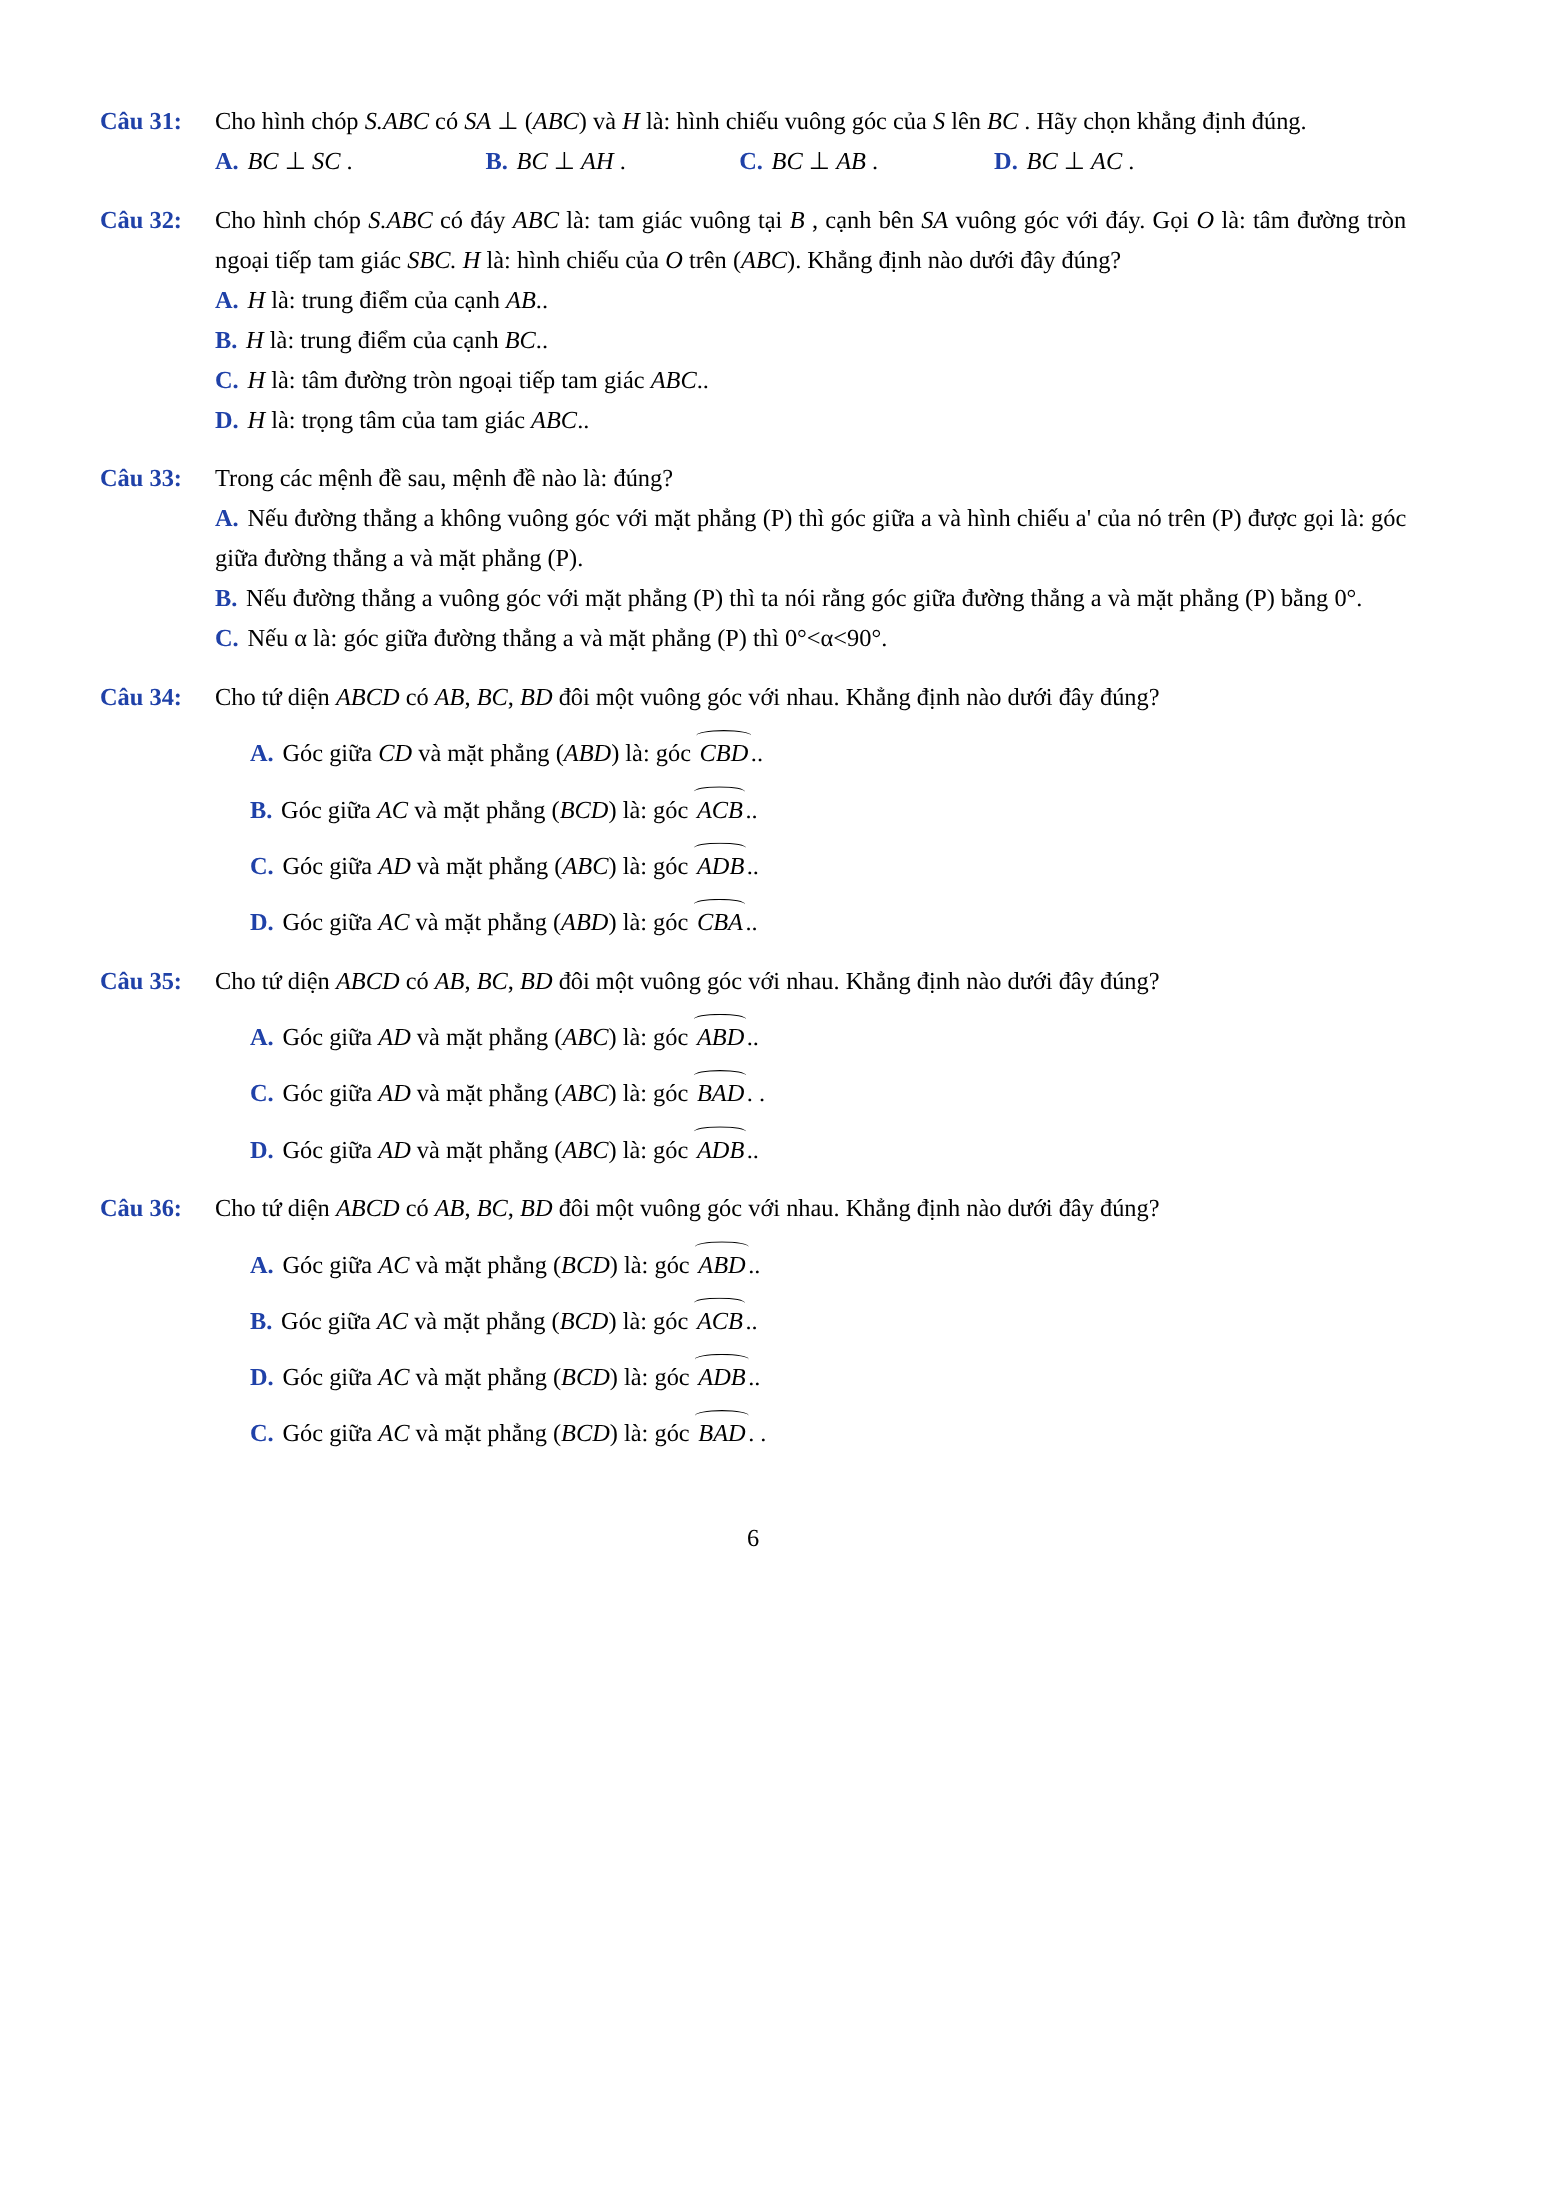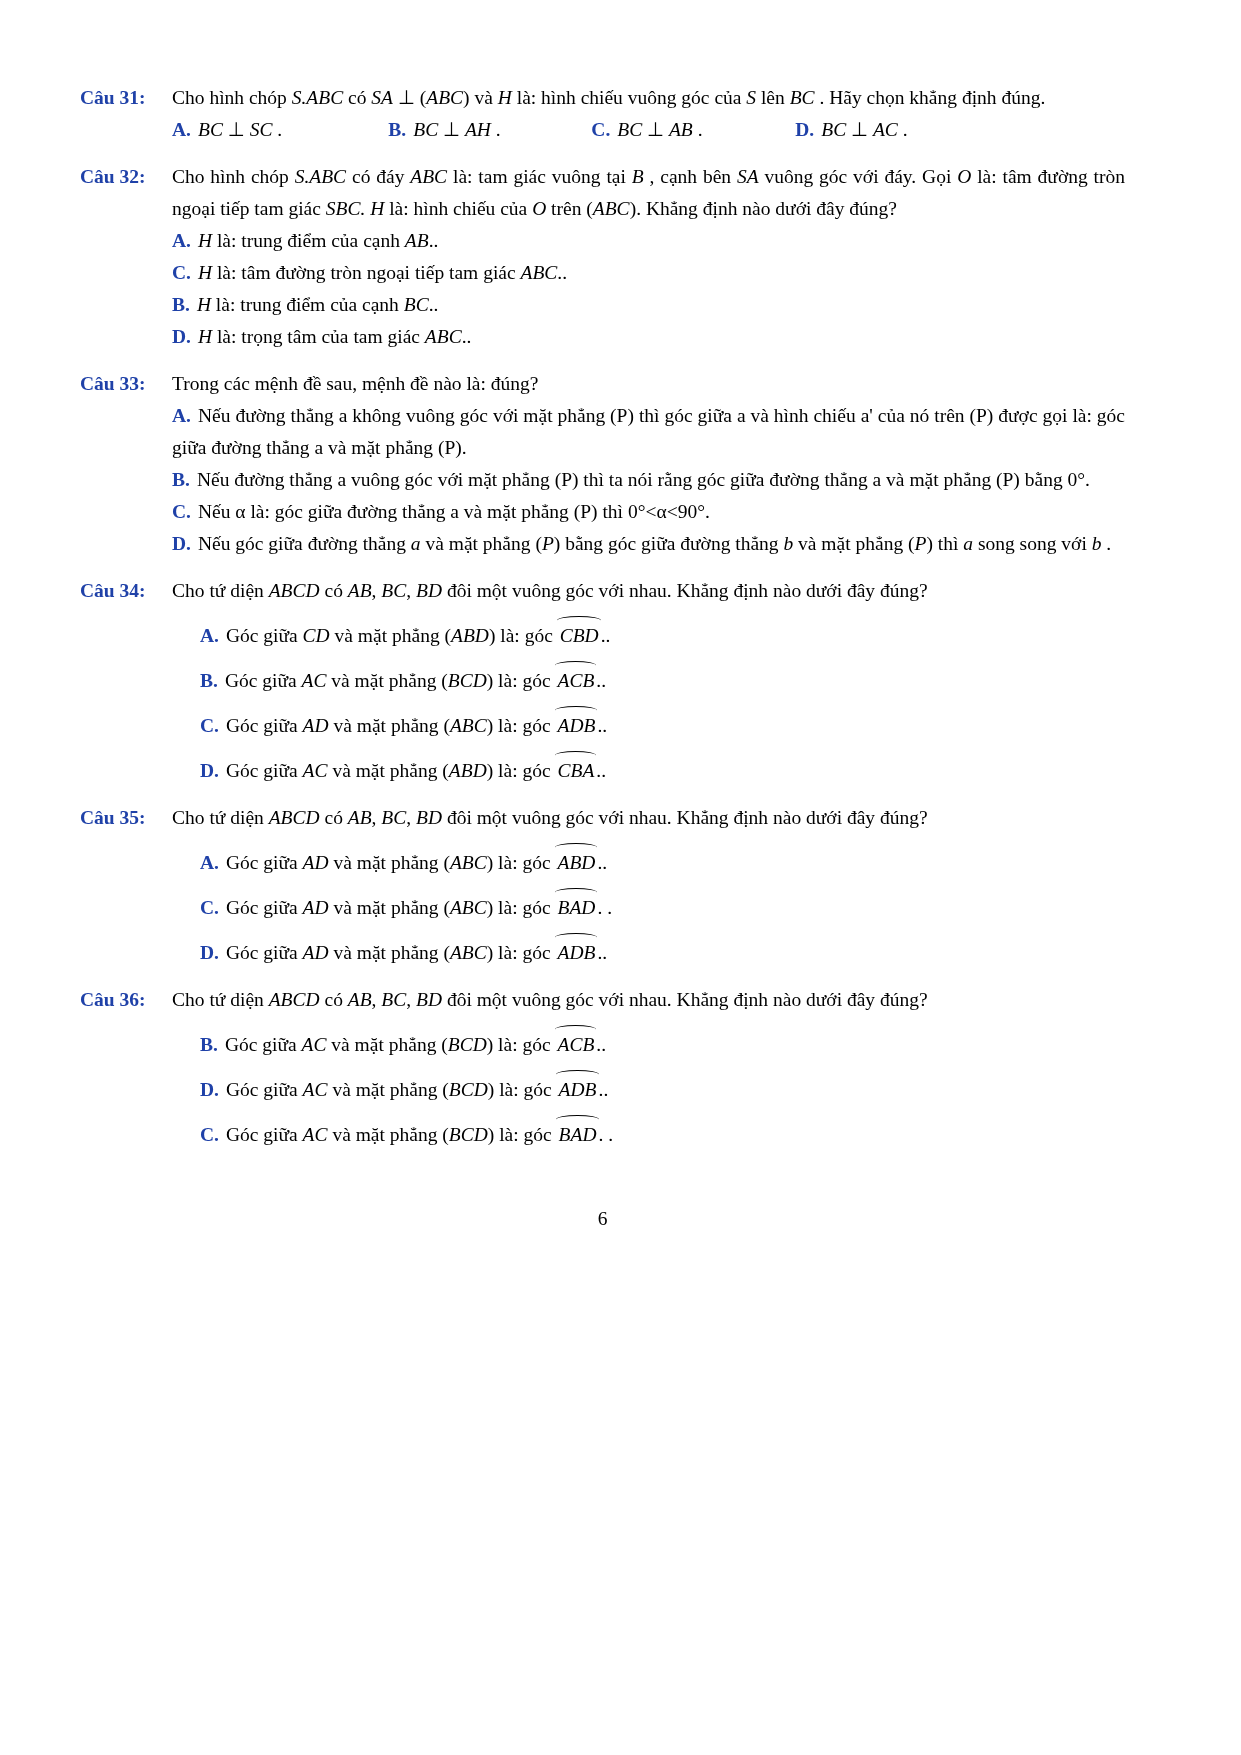--- a/index.html
+++ b/index.html
@@ -102,36 +102,35 @@
       </div>
     </div>
   </section>
 
   <section class="question">
     <div class="q-label">Câu 32:</div>
     <div class="q-content">
       <p class="q-body">Cho hình chóp <i>S.ABC</i> có đáy <i>ABC</i> là: tam giác vuông tại <i>B</i> , cạnh bên <i>SA</i> vuông góc với đáy. Gọi <i>O</i> là: tâm đường tròn ngoại tiếp tam giác <i>SBC.</i> <i>H</i> là: hình chiếu của <i>O</i> trên (<i>ABC</i>). Khẳng định nào dưới đây <b>đúng</b>?</p>
       <div class="answers block">
         <div class="answer"><span class="letter">A.</span><span class="a-text"><i>H</i> là: trung điểm của cạnh <i>AB</i>..</span></div>
+        <div class="answer"><span class="letter">B.</span><span class="a-text"><i>H</i> là: trung điểm của cạnh <i>BC</i>..</span></div>
         <div class="answer"><span class="letter">C.</span><span class="a-text"><i>H</i> là: tâm đường tròn ngoại tiếp tam giác <i>ABC</i>..</span></div>
-        <div class="answer"><span class="letter">B.</span><span class="a-text"><i>H</i> là: trung điểm của cạnh <i>BC</i>..</span></div>
         <div class="answer"><span class="letter">D.</span><span class="a-text"><i>H</i> là: trọng tâm của tam giác <i>ABC</i>..</span></div>
       </div>
     </div>
   </section>
 
   <section class="question">
     <div class="q-label">Câu 33:</div>
     <div class="q-content">
       <p class="q-body">Trong các mệnh đề sau, mệnh đề nào là: <b>đúng</b>?</p>
       <div class="answers block">
         <div class="answer"><span class="letter">A.</span><span class="a-text">Nếu đường thẳng a không vuông góc với mặt phẳng (P) thì góc giữa a và hình chiếu a' của nó trên (P) được gọi là: góc giữa đường thẳng a và mặt phẳng (P).</span></div>
         <div class="answer"><span class="letter">B.</span><span class="a-text">Nếu đường thẳng a vuông góc với mặt phẳng (P) thì ta nói rằng góc giữa đường thẳng a và mặt phẳng (P) bằng 0°.</span></div>
         <div class="answer"><span class="letter">C.</span><span class="a-text">Nếu α là: góc giữa đường thẳng a và mặt phẳng (P) thì 0°&lt;α&lt;90°.</span></div>
-        <div class="answer"><span class="letter">D.</span><span class="a-text">Nếu góc giữa đường thẳng <i>a</i> và mặt phẳng (<i>P</i>) bằng góc giữa đường thẳng <i>b</i> và mặt phẳng (<i>P</i>) thì <i>a</i> song song với <i>b</i> .</span></div>
       </div>
     </div>
   </section>
 
   <section class="question">
     <div class="q-label">Câu 34:</div>
     <div class="q-content">
       <p class="q-body">Cho tứ diện <i>ABCD</i> có <i>AB</i>, <i>BC</i>, <i>BD</i> đôi một vuông góc với nhau. Khẳng định nào dưới đây <b>đúng?</b></p>
       <div class="answers block spaced">
         <div class="answer"><span class="letter">A.</span><span class="a-text">Góc giữa <i>CD</i> và mặt phẳng (<i>ABD</i>) là: góc <span class="hat">CBD</span>..</span></div>
@@ -152,20 +151,21 @@
         <div class="answer"><span class="letter">D.</span><span class="a-text">Góc giữa <i>AD</i> và mặt phẳng (<i>ABC</i>) là: góc <span class="hat">ADB</span>..</span></div>
       </div>
     </div>
   </section>
 
   <section class="question">
     <div class="q-label">Câu 36:</div>
     <div class="q-content">
       <p class="q-body">Cho tứ diện <i>ABCD</i> có <i>AB</i>, <i>BC</i>, <i>BD</i> đôi một vuông góc với nhau. Khẳng định nào dưới đây <b>đúng?</b></p>
       <div class="answers block spaced">
+        <div class="answer"><span class="letter">A.</span><span class="a-text">Góc giữa <i>AC</i> và mặt phẳng (<i>BCD</i>) là: góc <span class="hat">ABD</span>..</span></div>
         <div class="answer"><span class="letter">B.</span><span class="a-text">Góc giữa <i>AC</i> và mặt phẳng (<i>BCD</i>) là: góc <span class="hat">ACB</span>..</span></div>
         <div class="answer"><span class="letter">D.</span><span class="a-text">Góc giữa <i>AC</i> và mặt phẳng (<i>BCD</i>) là: góc <span class="hat">ADB</span>..</span></div>
         <div class="answer"><span class="letter">C.</span><span class="a-text">Góc giữa <i>AC</i> và mặt phẳng (<i>BCD</i>) là: góc <span class="hat">BAD</span>. .</span></div>
       </div>
     </div>
   </section>
 
   <div class="page-number">6</div>
 
 </div>

